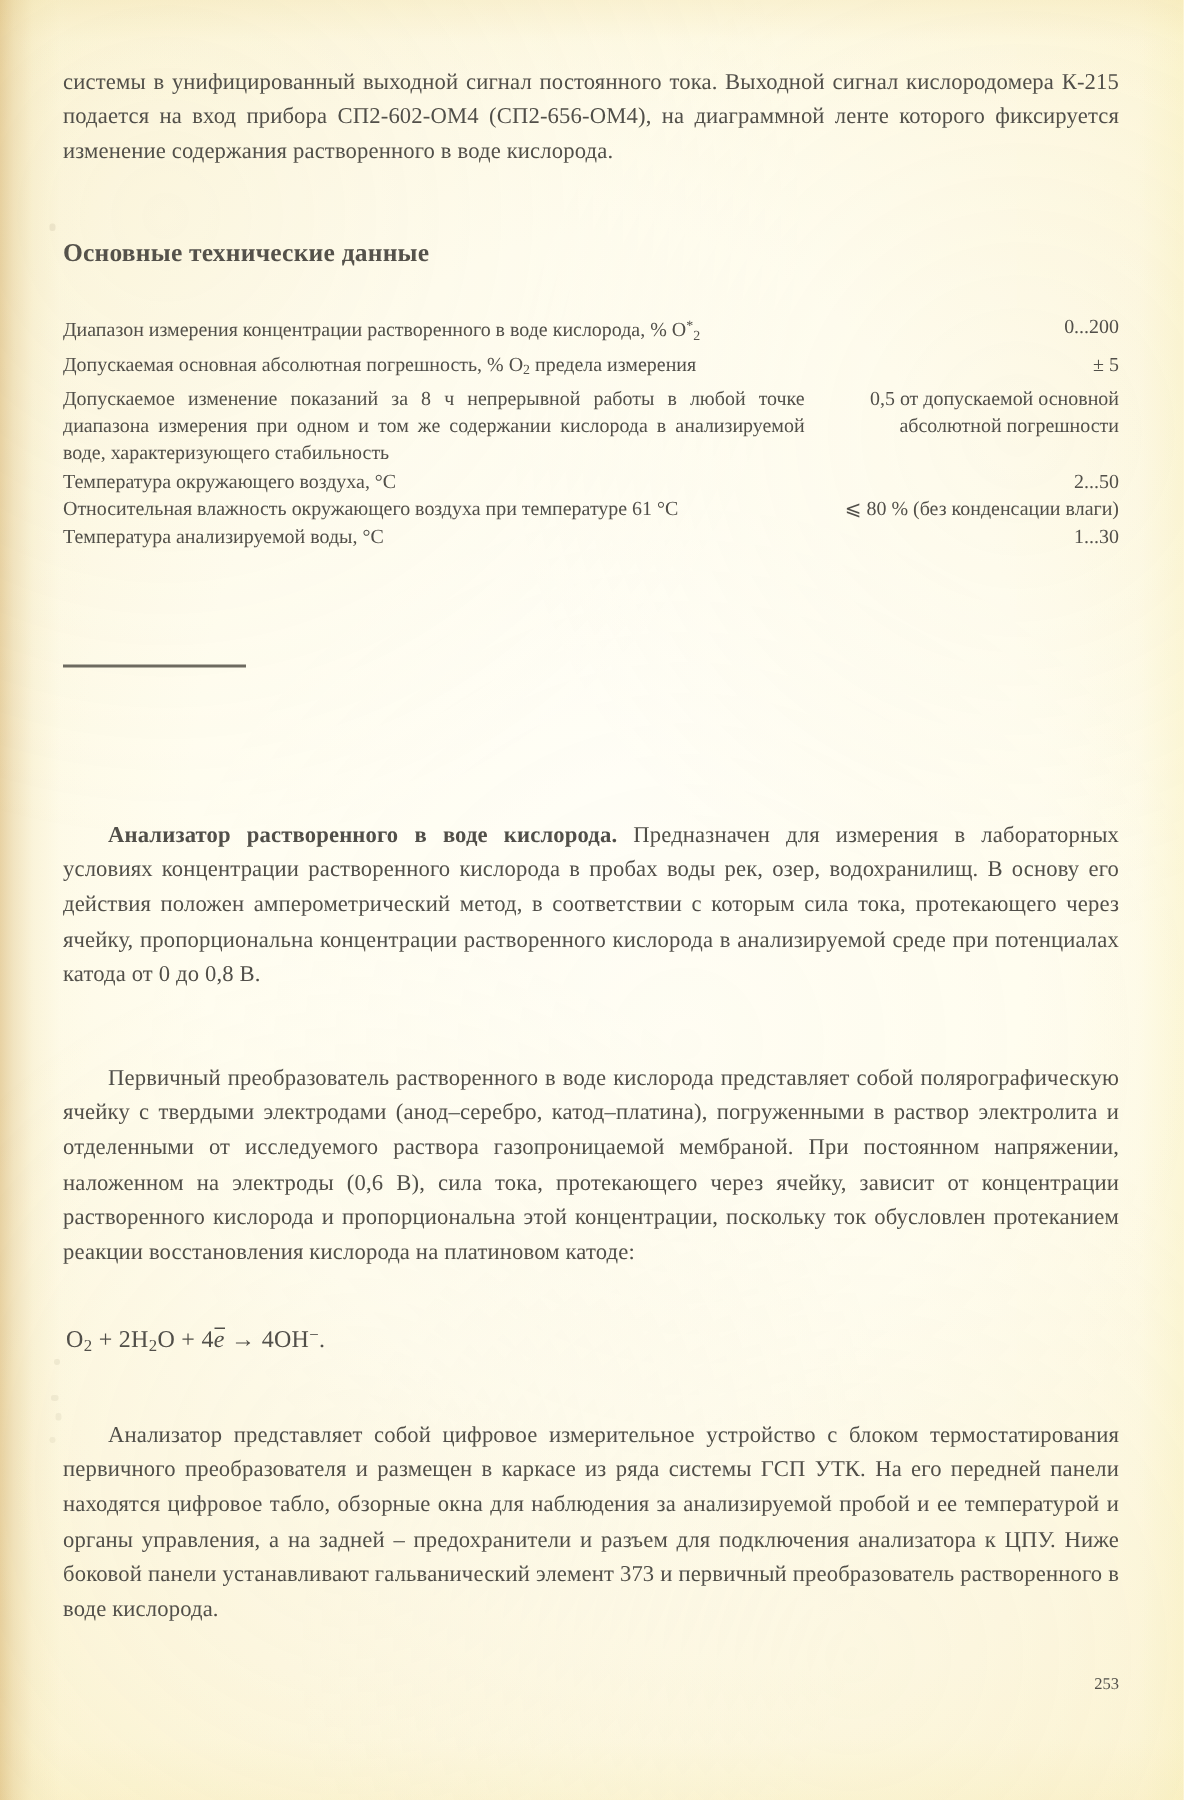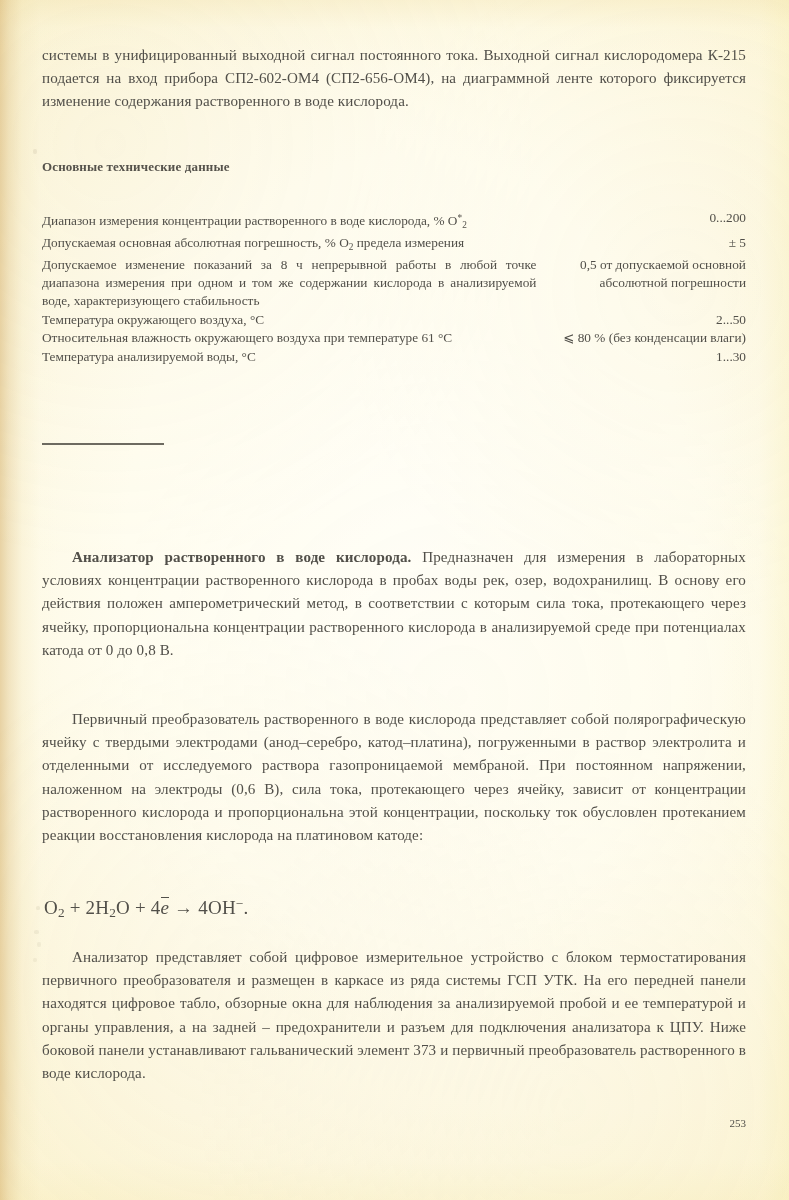--- a/index.html
+++ b/index.html
@@ -92,21 +92,21 @@
   }
   p.body-par.indent { text-indent: 30px; }
 
   .bold-lead { font-weight: bold; }
 
   
   #tech-data-heading {
     position: absolute;
     left: 0;
     top: 159px;
-    font-size: 13px;
+    font-size: 17px;
     font-weight: bold;
     letter-spacing: 0.15px;
     color: #55524b;
   }
 
   
   #spec-table {
     position: absolute;
     left: 0;
     top: 209px;
@@ -160,24 +160,23 @@
   
   #par-intro   { position: absolute; left: 0; top: 44px;  width: 704px; }
   #par-analyz  { position: absolute; left: 0; top: 546px; width: 704px; }
   #par-primary { position: absolute; left: 0; top: 708px; width: 704px; }
 
   
   #equation {
     position: absolute;
     left: 2px;
     top: 884px;
-    font-size: 19px;
+    font-size: 16px;
     color: #514f49;
     letter-spacing: 0.2px;
-    margin-top: 12px;
   }
   #equation .e-italic {
     font-style: italic;
     border-top: 1.4px solid #514f49;
     padding-top: 0px;
     display: inline-block;
     line-height: 1.05;
   }
 
   #par-final { position: absolute; left: 0; top: 946px; width: 704px; }

